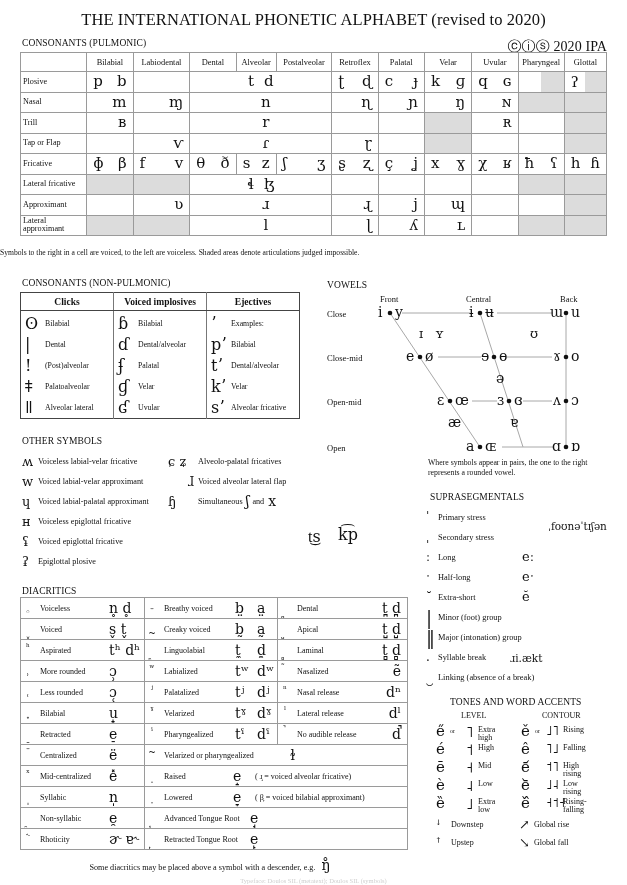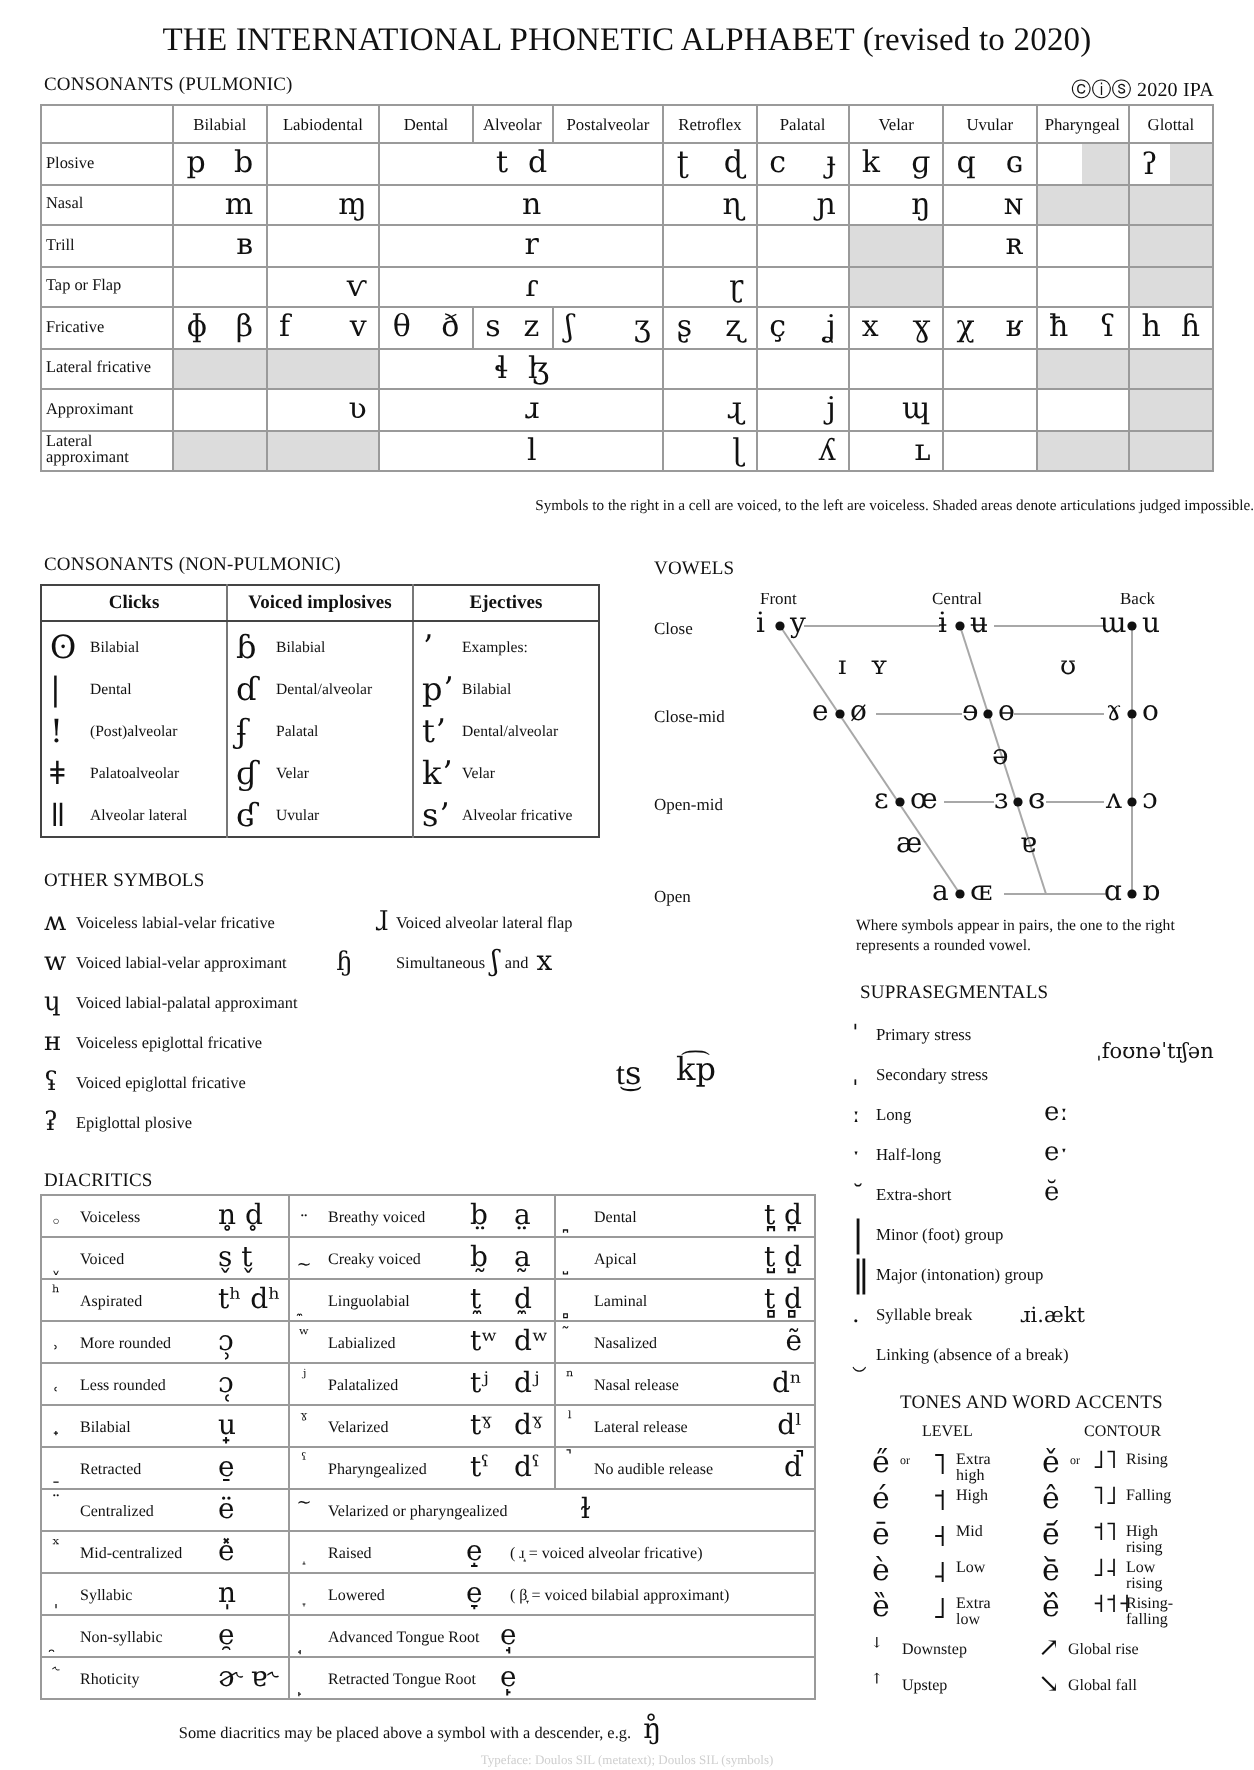--- a/index.html
+++ b/index.html
@@ -18,21 +18,21 @@
   .pulm { left: 20px; top: 52px; width: 587px; table-layout: fixed; border: 1.5px solid #444; }
   .pulm td, .pulm th { border: 1px solid #9a9a9a; padding: 0; height: 20.5px; font-weight: normal; }
   .pulm th { font-size: 8.4px; text-align: center; height: 19px; }
   .pulm td.rl { font-size: 8.2px; padding-left: 2px; line-height: 8px; }
   .pulm td.cell { position: relative; }
   .pulm .pair { display: flex; justify-content: space-between; align-items: center; height: 100%; padding: 0 6px; font-size: 15px; line-height: 1; }
   .pulm .sh { background: #dcdcdc; }
   .pulm .half { display: flex; height: 100%; }
   .pulm .half > div { flex: 1; display: flex; align-items: center; padding-left: 6px; font-size: 15px; }
   .pulm .half > div.sh { background: #dcdcdc; }
-  .pulm-note { left: 0; width: 627px; top: 248px; text-align: right; font-size: 7.6px; }
+  .pulm-note { left: 0; width: 627px; top: 248px; text-align: left; font-size: 7.6px; }
 
   
   .np { left: 20px; top: 292px; width: 279px; border: 1.5px solid #444; table-layout: fixed; }
   .np th { font-weight: bold; font-size: 9.5px; height: 18px; border-bottom: 1.5px solid #444; border-right: 1px solid #777; }
   .np td { vertical-align: top; border-right: 1px solid #777; padding: 2px 0 0 4px; }
   .np .row { display: flex; align-items: center; height: 21px; }
   .np .sym { font-size: 16px; width: 18px; display: inline-block; text-align: left; line-height: 1; }
   .np .lbl { font-size: 7.8px; margin-left: 2px; }
 
   
@@ -61,21 +61,21 @@
 
   
   .tn { font-size: 8px; white-space: nowrap; }
   .tn-sym { font-size: 15px; }
 </style>
 </head>
 <body>
 
 <div class="abs title">THE INTERNATIONAL PHONETIC ALPHABET (revised to 2020)</div>
 <div class="abs sec" style="left:22px; top:38px;">CONSONANTS (PULMONIC)</div>
-<div class="abs sec" style="right:20px; top:38px; font-size:10px;">ⓒⓘⓢ 2020 IPA</div>
+<div class="abs sec" style="right:20px; top:38px; font-size:14px;">ⓒⓘⓢ 2020 IPA</div>
 
 <table class="abs pulm">
   <colgroup>
     <col style="width:63px">
       <col style="width:44px">
       <col style="width:54px">
       <col style="width:44px">
       <col style="width:38px">
       <col style="width:53px">
       <col style="width:44px">
@@ -681,20 +681,24 @@
     <div class="os-row">
       <span class="sym ipa">ʢ</span>
       <span>Voiced epiglottal fricative</span>
     </div>
     <div class="os-row">
       <span class="sym ipa">ʡ</span>
       <span>Epiglottal plosive</span>
     </div>
   </div>
 <div class="abs" style="left:168px; top:451px; width:160px;">
+  <div class="os-row">
+    <span class="sym ipa" style="width:30px">ɕ ʑ</span>
+    <span>Alveolo-palatal fricatives</span>
+  </div>
   <div class="os-row">
     <span class="sym ipa" style="width:30px; text-align:right; padding-right:4px">ɺ</span>
     <span>Voiced alveolar lateral flap</span>
   </div>
   <div class="os-row">
     <span class="sym ipa" style="width:30px">ɧ</span>
     <span>Simultaneous</span>
     <span class="ipa" style="font-size:14px; margin:0 3px">ʃ</span>
     <span>and</span>
     <span class="ipa" style="font-size:14px; margin-left:4px">x</span>

